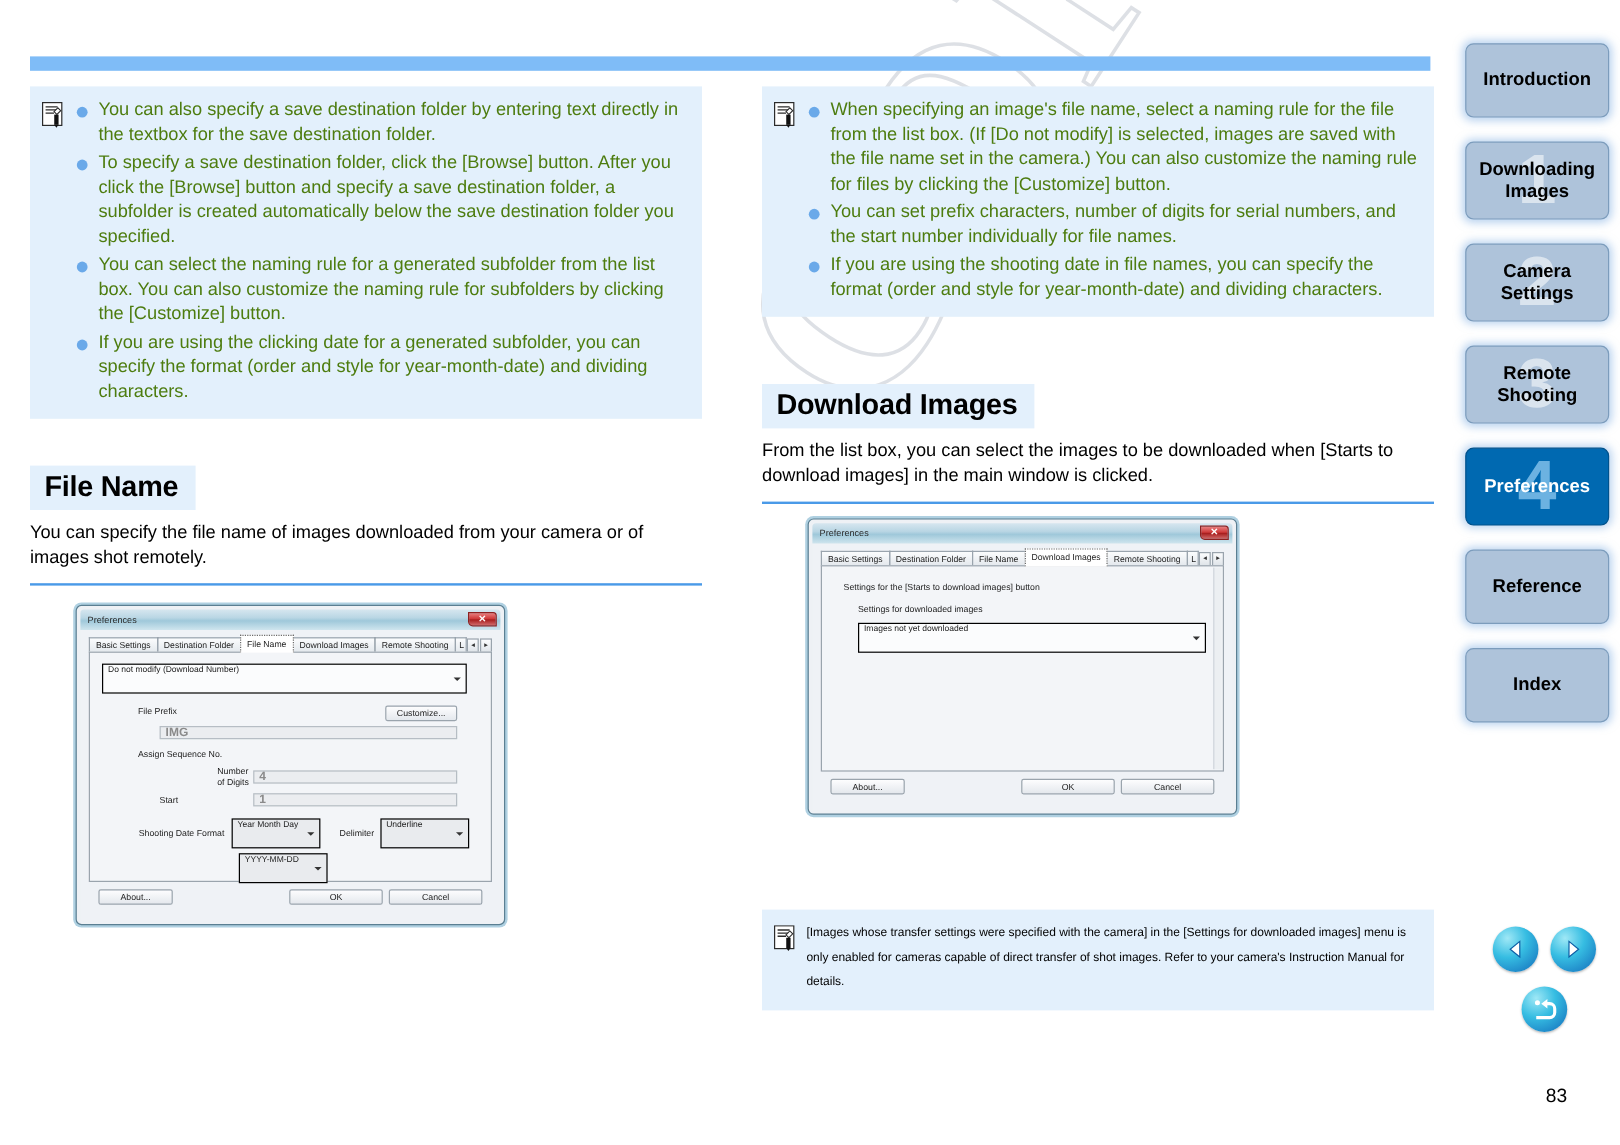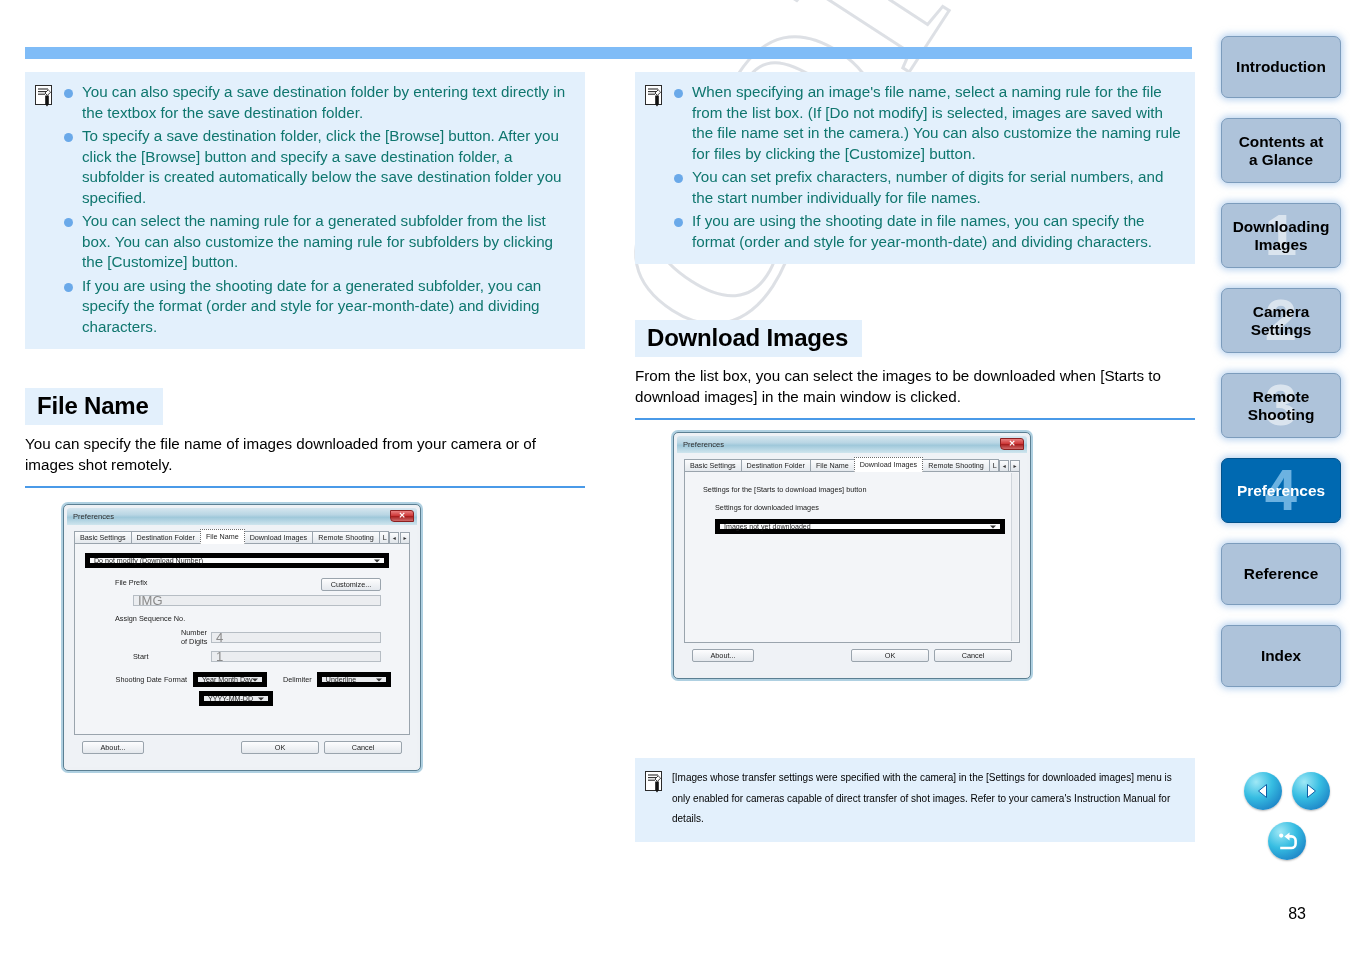--- a/index.html
+++ b/index.html
@@ -59,21 +59,21 @@
     margin-top:3px;
   }
   .note-icon svg { display:block; }
   .note-list { margin:0; padding:0; list-style:none; flex:1; }
   .note-list li {
     position:relative;
     padding-left:20px;
     margin-bottom:3px;
     font-size:15.2px;
     line-height:20.5px;
-    color:#0f766e;
+    color:#4d7c0f;
   }
   .note-list li:last-child { margin-bottom:0; }
   .note-list li::before {
     content:"";
     position:absolute;
     left:2px; top:7px;
     width:9px; height:9px;
     border-radius:50%;
     background:#6aa9e9;
   }
@@ -175,46 +175,47 @@
     border:1px solid #9aa4ad;
     background:#f3f5f8;
     margin-top:-1px;
     position:relative;
   }
   .inner-pad { padding:9px 10px; }
 
   .lbl { font-size:7.3px; color:#1b1b1b; }
 
   .combo {
-    border:5px solid #000000;
+    border:1px solid #000000;
     background:#fbfcfd;
-    height:15px;
-    display:flex; align-items:center;
+    height:25px;
+    display:flex; 
     padding:0 2px 0 4px;
     font-size:7.1px;
     color:#1b1b1b;
     position:relative;
   }
   .combo .arrow {
     position:absolute; right:4px; top:50%;
     transform:translateY(-50%);
     width:0;height:0;
     border-left:3px solid transparent;
     border-right:3px solid transparent;
     border-top:3px solid #333;
   }
   .combo.gray { background:#e9ebee; }
   .txtbox {
     border:1px solid #b6bdc4;
     background:#ebedf0;
     height:11px;
     display:flex; align-items:center;
     padding:0 4px;
-    font-size:13px;
+    font-size:10px;
     color:#8a8a8a;
+    font-weight:bold;
   }
   .btn {
     border:1px solid #9aa4ad;
     background:linear-gradient(180deg,#fdfdfe,#e4e8ed);
     height:13px;
     display:flex;align-items:center;justify-content:center;
     font-size:7.3px;
     color:#1b1b1b;
     border-radius:2px;
   }
@@ -317,21 +318,21 @@
           <line x1="3" y1="9.2" x2="10" y2="9.2" stroke="#2b2b2b" stroke-width="1.1"></line>
           <path d="M10 8 l3.2 -3.2 2.4 2.4 -3.2 3.2 z" fill="#ffffff" stroke="#2b2b2b" stroke-width="0.9"></path>
           <rect x="10.2" y="10.5" width="3.6" height="8.5" fill="#111111"></rect>
           <path d="M10.2 19 l1.8 2.4 1.8 -2.4 z" fill="#111111"></path>
         </svg>
       </span>
       <ul class="note-list">
         <li>You can also specify a save destination folder by entering text directly in the textbox for the save destination folder.</li>
         <li>To specify a save destination folder, click the [Browse] button. After you click the [Browse] button and specify a save destination folder, a subfolder is created automatically below the save destination folder you specified.</li>
         <li>You can select the naming rule for a generated subfolder from the list box. You can also customize the naming rule for subfolders by clicking the [Customize] button.</li>
-        <li>If you are using the shooting date for a generated subfolder, you can specify the format (order and style for year-month-date) and dividing characters.</li>
+        <li>If you are using the clicking date for a generated subfolder, you can specify the format (order and style for year-month-date) and dividing characters.</li>
       </ul>
     </div>
 
     <div style="margin-top:39px;">
       <span class="heading">File Name</span>
     </div>
     <div class="body-text">You can specify the file name of images downloaded from your camera or of images shot remotely.</div>
     <div class="rule"></div>
 
     <div class="dlg" style="width:358px; margin:16px 0 0 38px;">
@@ -490,25 +491,20 @@
       </span>
       <div class="note-plain">[Images whose transfer settings were specified with the camera] in the [Settings for downloaded images] menu is only enabled for cameras capable of direct transfer of shot images. Refer to your camera's Instruction Manual for details.</div>
     </div>
   </div>
 
   <div class="sidebar">
     <div class="nav-btn h1">
       <span class="ghostnum"></span>
       <span class="label">Introduction</span>
     </div>
-    <div class="nav-btn h2">
-      <span class="ghostnum"></span>
-      <span class="label" style="white-space:pre-line;">Contents at
-a Glance</span>
-    </div>
     <div class="nav-btn h3">
       <span class="ghostnum">1</span>
       <span class="label" style="white-space:pre-line;">Downloading
 Images</span>
     </div>
     <div class="nav-btn h4">
       <span class="ghostnum">2</span>
       <span class="label" style="white-space:pre-line;">Camera
 Settings</span>
     </div>

